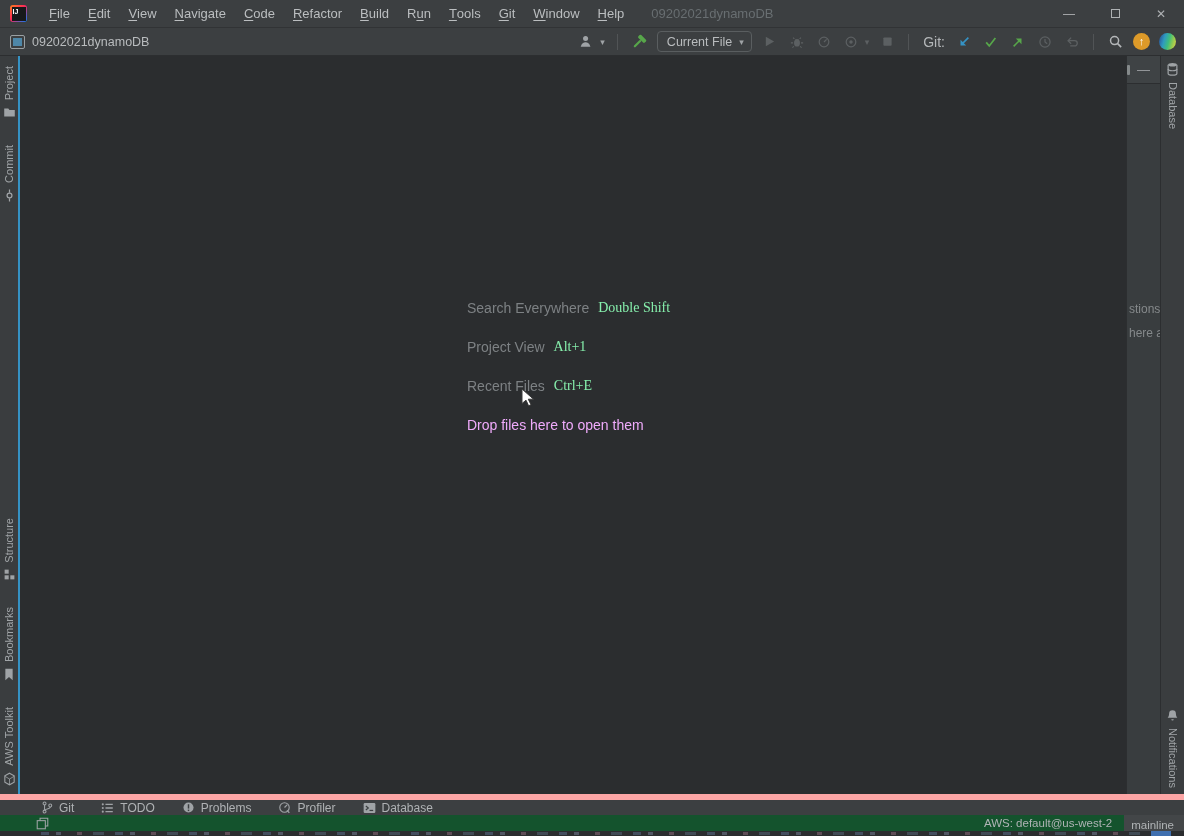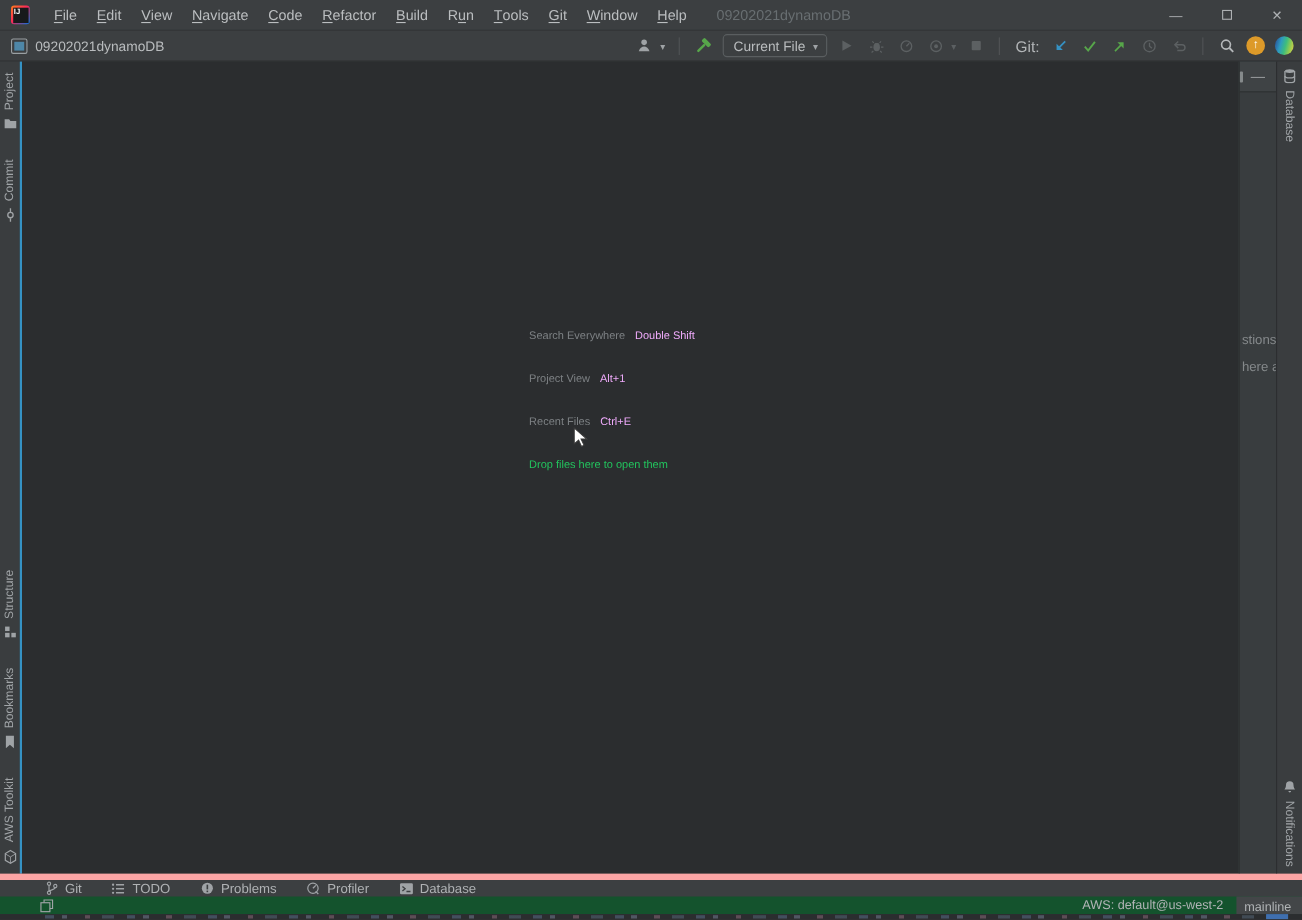--- a/index.html
+++ b/index.html
@@ -62,26 +62,26 @@
   .sgroup { display:flex; flex-direction:column; align-items:center; gap:26px; }
   .sbtn { display:flex; flex-direction:column; align-items:center; gap:6px;
     cursor:default; }
   .sbtn .vlab-up { writing-mode:vertical-rl; transform:rotate(180deg);
     white-space:nowrap; }
   .sbtn .vlab-down { writing-mode:vertical-rl; white-space:nowrap; }
   .sbtn svg { flex:0 0 auto; }
 
   
   .editor { flex:1 1 auto; background:#2b2d2f; position:relative; overflow:hidden; }
-  .shortcuts { position:absolute; left:461px; top:244px; font-size:10px; }
+  .shortcuts { position:absolute; left:447px; top:244px; font-size:14px; }
   .sc-row { height:39px; display:flex; align-items:flex-start; gap:9px;
     white-space:nowrap; }
   .sc-act { color:#7d8184; }
-  .sc-key { color:#f0abfc; }
-  .drop-hint { color:#22c55e; }
+  .sc-key { color:#86efac;font-family:Liberation Serif, serif; }
+  .drop-hint { color:#f0abfc; }
   .cursor { position:absolute; left:501px; top:332px; }
 
   
   .sliver { width:34px; background:#393d3f; border-left:1px solid #2c2e30;
     position:relative; overflow:hidden; }
   .sliver-head { height:28px; background:#3f4345; border-bottom:1px solid #2c2e30;
     display:flex; align-items:center; justify-content:center; position:relative; }
   .sliver-head .hide-glyph { color:#9da1a3; font-size:13px; line-height:1; }
   .sliver-head .frag { position:absolute; left:0; top:9px; width:3px; height:10px;
     background:#9da1a3; opacity:.75; border-radius:1px; }

